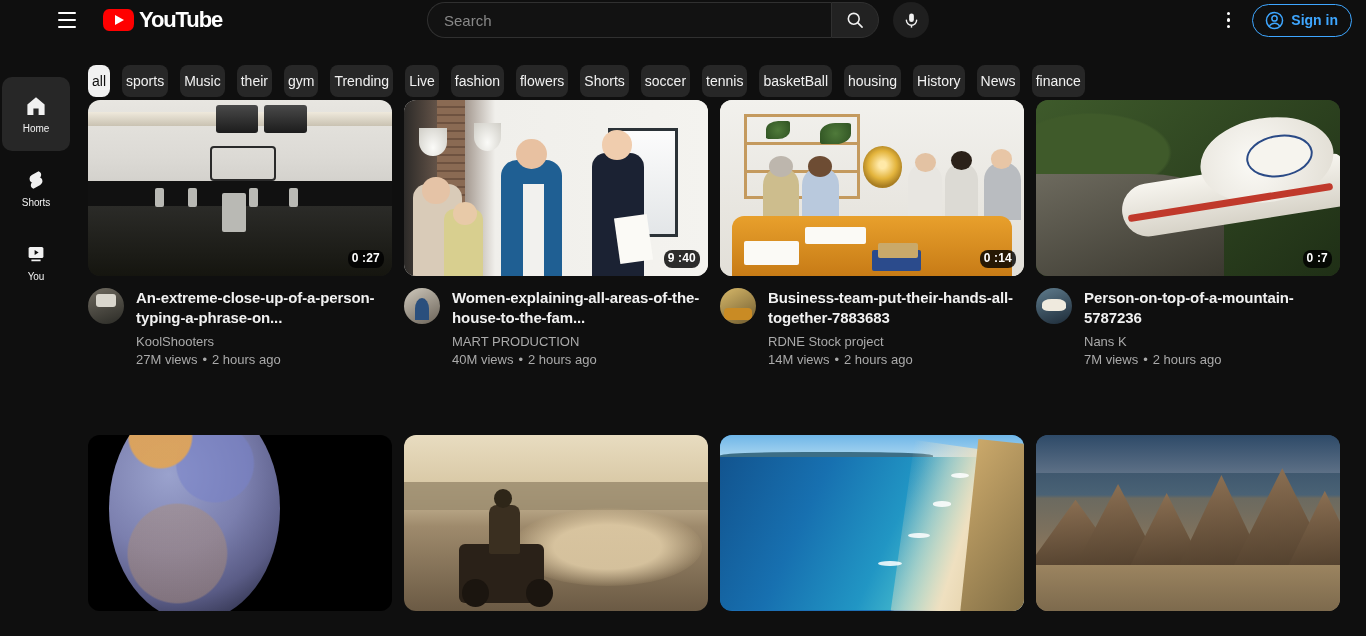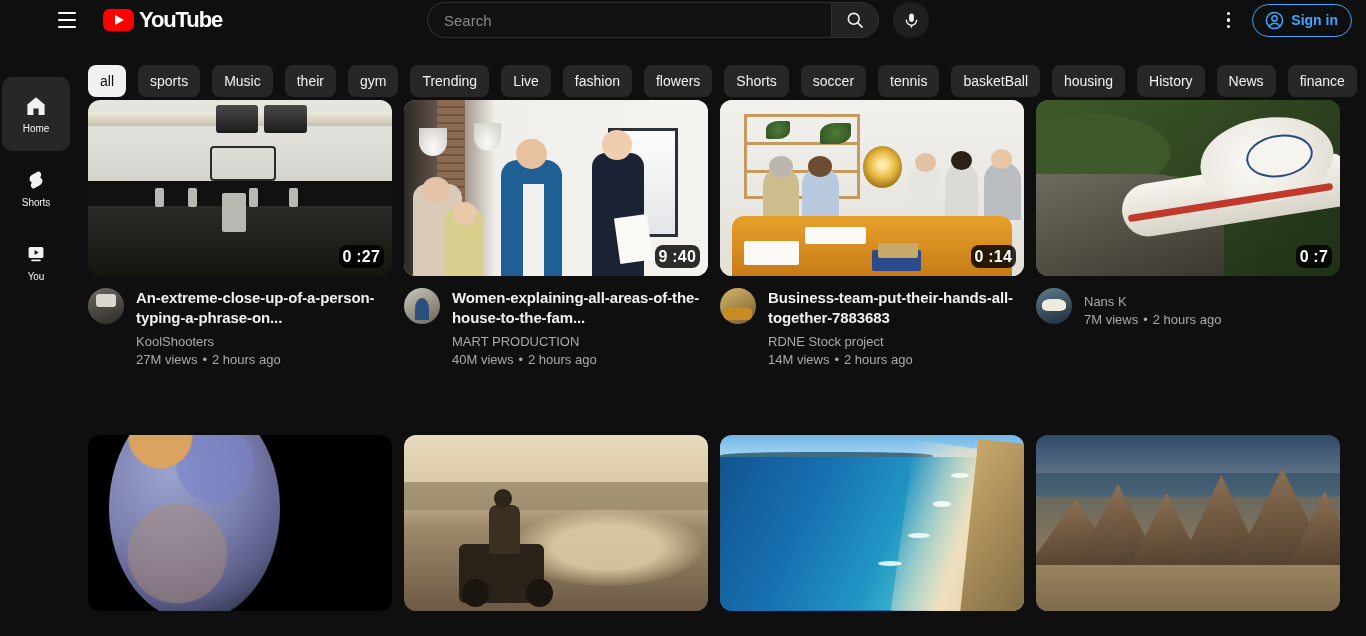--- a/index.html
+++ b/index.html
@@ -120,21 +120,21 @@
   .side-label { font-size: 10px; color: #f1f1f1; line-height: 1; letter-spacing: -0.1px; }
 
   
   .chips {
     position: absolute; left: 88px; top: 64px;
     width: 1278px; height: 34px;
     display: flex; align-items: center; gap: 12px;
     overflow: hidden; z-index: 20;
   }
   .chip {
-    height: 32px; padding: 0 12px;
+    height: 32px; padding: 0 4px;
     background: #272727; color: #f1f1f1;
     border-radius: 8px; font-size: 14px;
     display: flex; align-items: center; white-space: nowrap;
     cursor: pointer; border: none;
     font-family: "Liberation Sans", sans-serif;
   }
   .chip.active { background: #f1f1f1; color: #0f0f0f; }
 
   
   .grid {
@@ -148,21 +148,21 @@
   }
   .card { width: 304px; cursor: pointer; }
   .thumb {
     position: relative; width: 304px; height: 176px;
     border-radius: 12px; overflow: hidden; background: #0a0a0a;
   }
   .thumb .scene { position: absolute; inset: 0; }
   .dur {
     position: absolute; right: 8px; bottom: 8px;
     background: rgba(0,0,0,0.82); color: #fff;
-    font-size: 16px; font-weight: bold;
+    font-size: 12px; font-weight: bold;
     padding: 2.5px 4px; border-radius: 8px;
     line-height: 1.1; letter-spacing: 0.2px;
   }
   .meta { display: flex; gap: 12px; padding: 12px 0 0 0; }
   .avatar {
     width: 36px; height: 36px; min-width: 36px;
     border-radius: 50%; overflow: hidden; position: relative;
     background: #333;
   }
   .txt { overflow: hidden; }
@@ -519,20 +519,21 @@
           <div class="sole"></div>
           <div class="upper"></div>
           <div class="star"></div>
           <div class="stripe"></div>
         </div>
         <div class="dur">0 :7</div>
       </div>
       <div class="meta">
         <div class="avatar av-nans"></div>
         <div class="txt">
+          <div class="vtitle">Person-on-top-of-a-mountain-5787236</div>
           <div class="chan">Nans K</div>
           <div class="stats"><span>7M views</span><span class="dot">•</span><span>2 hours ago</span></div>
         </div>
       </div>
     </div>
     <div class="card">
       <div class="thumb">
         <div class="scene sc-planet">
           <div class="globe"></div>
         </div>

